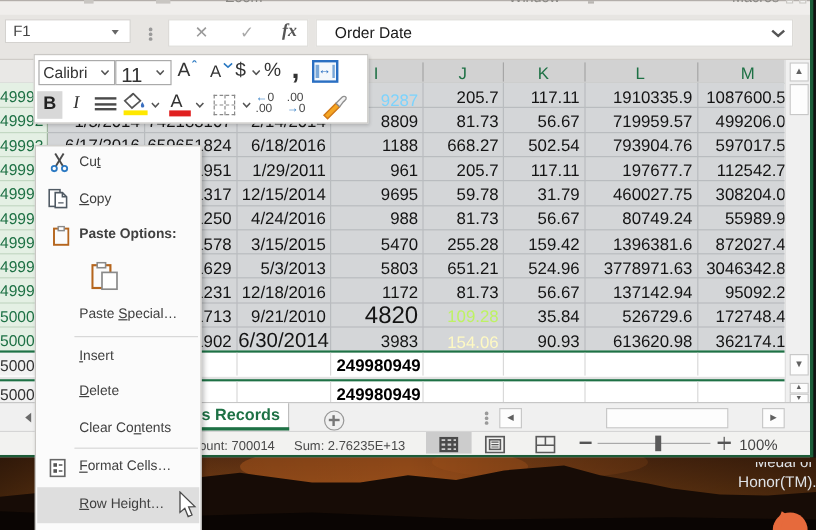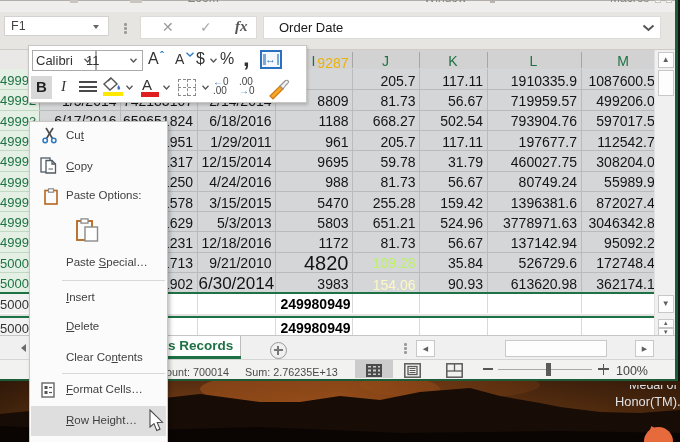--- a/index.html
+++ b/index.html
@@ -87,21 +87,21 @@
 <div class="a" style="left:0;top:69.0px;width:40px;height:223.3px;background:#e4f0e4;border-right:1px solid #9fb39f"></div>
 <div class="a" style="left:40px;top:69.0px;width:614px;height:223.3px;background:#d4d6d8"></div>
 <div class="a" style="left:120px;top:69.0px;width:1px;height:223.3px;background:#b9bcbf"></div>
 <div class="a" style="left:196.5px;top:69.0px;width:1px;height:223.3px;background:#b9bcbf"></div>
 <div class="a" style="left:275px;top:69.0px;width:1px;height:223.3px;background:#b9bcbf"></div>
 <div class="a" style="left:352px;top:69.0px;width:1px;height:223.3px;background:#b9bcbf"></div>
 <div class="a" style="left:419px;top:69.0px;width:1px;height:223.3px;background:#b9bcbf"></div>
 <div class="a" style="left:486.5px;top:69.0px;width:1px;height:223.3px;background:#b9bcbf"></div>
 <div class="a" style="left:580.5px;top:69.0px;width:1px;height:223.3px;background:#b9bcbf"></div>
 <div class="a r" style="left:0;top:73.0px;width:36px;height:15px;font-size:13px;color:#1e7145">49991</div>
-<div class="a r" style="left:277.0px;top:55px;width:71.5px;height:16px;font-size:14px;color:#eab308;line-height:16px">9287</div>
+<div class="a r" style="left:277.0px;top:75px;width:71.5px;height:16px;font-size:14px;color:#7dd3fc;line-height:16px">9287</div>
 <div class="a r" style="left:354.0px;top:72.7px;width:61.5px;height:16px;font-size:14px;color:#141414;line-height:16px">205.7</div>
 <div class="a r" style="left:421.0px;top:72.7px;width:62.0px;height:16px;font-size:14px;color:#141414;line-height:16px">117.11</div>
 <div class="a r" style="left:488.5px;top:72.7px;width:88.5px;height:16px;font-size:14px;color:#141414;line-height:16px">1910335.9</div>
 <div class="a r" style="left:582.5px;top:72.7px;width:80.0px;height:16px;font-size:14px;color:#141414;line-height:16px">1087600.57</div>
 <div class="a" style="left:0;top:89.3px;width:40px;height:1px;background:#c3d8c3"></div>
 <div class="a" style="left:40px;top:89.3px;width:614px;height:1px;background:#b9bcbf"></div>
 <div class="a r" style="left:0;top:93.3px;width:36px;height:15px;font-size:13px;color:#1e7145">49992</div>
 <div class="a r" style="left:42.0px;top:93.0px;width:74.5px;height:16px;font-size:14px;color:#141414;line-height:16px">1/5/2014</div>
 <div class="a r" style="left:122.0px;top:93.0px;width:71.0px;height:16px;font-size:14px;color:#141414;line-height:16px">742183107</div>
 <div class="a r" style="left:198.5px;top:93.0px;width:73.0px;height:16px;font-size:14px;color:#141414;line-height:16px">2/14/2014</div>
@@ -277,21 +277,21 @@
 <div class="a" style="left:598px;top:368px;width:11px;height:1.8px;background:#555"></div>
 <div class="a" style="left:602.5px;top:363.5px;width:1.8px;height:11px;background:#555"></div>
 <div class="a" style="left:616px;top:364px;font-size:12.5px;color:#444">100%</div>
 <div class="a" style="left:28px;top:45px;width:279px;height:58px;background:#fff;border:1px solid #c9c7c4;box-shadow:1px 2px 3px rgba(0,0,0,0.18)"></div>
 <div class="a" style="left:32px;top:50px;width:64px;height:21px;background:#fff;border:1px solid #aaa"></div>
 <div class="a" style="left:36px;top:53px;font-size:13px;color:#333">Calibri</div>
 <svg class="a" style="left:84px;top:58px" width="7" height="5" viewBox="0 0 7 5">
     <polyline points="0.5,0.8 3.5,4 6.5,0.8" fill="none" stroke="#555" stroke-width="1.3"></polyline>
   </svg>
 <div class="a" style="left:96px;top:50px;width:47px;height:21px;background:#fff;border:1px solid #aaa"></div>
-<div class="a" style="left:86px;top:53px;font-size:13px;color:#333">11</div>
+<div class="a" style="left:101px;top:53px;font-size:17px;color:#333">11</div>
 <svg class="a" style="left:130px;top:58px" width="7" height="5" viewBox="0 0 7 5">
     <polyline points="0.5,0.8 3.5,4 6.5,0.8" fill="none" stroke="#555" stroke-width="1.3"></polyline>
   </svg>
 <div class="a" style="left:148px;top:50px;font-size:16px;color:#333">A</div>
 <div class="a" style="left:160px;top:49px;font-size:11px;color:#2b79c2;font-weight:bold">ˆ</div>
 <div class="a" style="left:175px;top:51px;font-size:14px;color:#333">A</div>
 <svg class="a" style="left:186px;top:52px" width="8" height="5" viewBox="0 0 8 5">
     <polyline points="0.5,0.8 4.0,4 7.5,0.8" fill="none" stroke="#2b79c2" stroke-width="1.3"></polyline>
   </svg>
 <div class="a" style="left:196px;top:50px;font-size:16px;color:#333">$</div>
@@ -333,21 +333,21 @@
 <div class="a" style="left:213px;top:77px;font-size:10px;color:#2b79c2;line-height:9px">←<span style="color:#444">0</span><br><span style="color:#444">.00</span></div>
 <div class="a" style="left:239px;top:77px;font-size:10px;color:#444;line-height:9px">.00<br><span style="color:#2b79c2">→</span>0</div>
 <svg class="a" style="left:266px;top:76px" width="24" height="24" viewBox="0 0 24 24">
 <path d="M4,20 L14,10 L17,13 L7,23 Z" fill="#f5a623" stroke="#d07818" stroke-width="1.2"></path>
 <path d="M14,10 L19,5 C20,4 22,4 22.5,5.5 C23,7 21,8 20,9 L17,13 Z" fill="#f2f2f2" stroke="#909090" stroke-width="1.1"></path>
   </svg>
 <div class="a" style="left:29px;top:121px;width:139px;height:321px;background:#fbfbfb;border:1px solid #c9c7c4;border-bottom:none;box-shadow:2px 2px 4px rgba(0,0,0,0.25)"></div>
 <div class="a" style="left:31px;top:406px;width:135px;height:30px;background:#dedede"></div>
 <div class="a" style="left:66px;top:129px;font-size:11.5px;color:#404040">Cu<span style="text-decoration:underline">t</span></div>
 <div class="a" style="left:66px;top:160px;font-size:11.5px;color:#404040"><span style="text-decoration:underline">C</span>opy</div>
-<div class="a" style="left:66px;top:189px;font-size:11.5px;font-weight:normal;color:#404040">Paste Options:</div>
+<div class="a" style="left:66px;top:189px;font-size:11.5px;font-weight:bold;color:#404040">Paste Options:</div>
 <div class="a" style="left:66px;top:256px;font-size:11.5px;color:#404040">Paste <span style="text-decoration:underline">S</span>pecial…</div>
 <div class="a" style="left:62px;top:280px;width:103px;height:1px;background:#d8d8d8"></div>
 <div class="a" style="left:66px;top:291px;font-size:11.5px;color:#404040"><span style="text-decoration:underline">I</span>nsert</div>
 <div class="a" style="left:66px;top:320px;font-size:11.5px;color:#404040"><span style="text-decoration:underline">D</span>elete</div>
 <div class="a" style="left:66px;top:351px;font-size:11.5px;color:#404040">Clear Co<span style="text-decoration:underline">n</span>tents</div>
 <div class="a" style="left:62px;top:373px;width:103px;height:1px;background:#d8d8d8"></div>
 <div class="a" style="left:66px;top:383px;font-size:11.5px;color:#404040"><span style="text-decoration:underline">F</span>ormat Cells…</div>
 <div class="a" style="left:66px;top:414px;font-size:11.5px;color:#404040"><span style="text-decoration:underline">R</span>ow Height…</div>
 <svg class="a" style="left:42px;top:127px" width="16" height="17" viewBox="0 0 16 17">
 <g stroke="#4a4a4a" stroke-width="1.6" fill="none">

